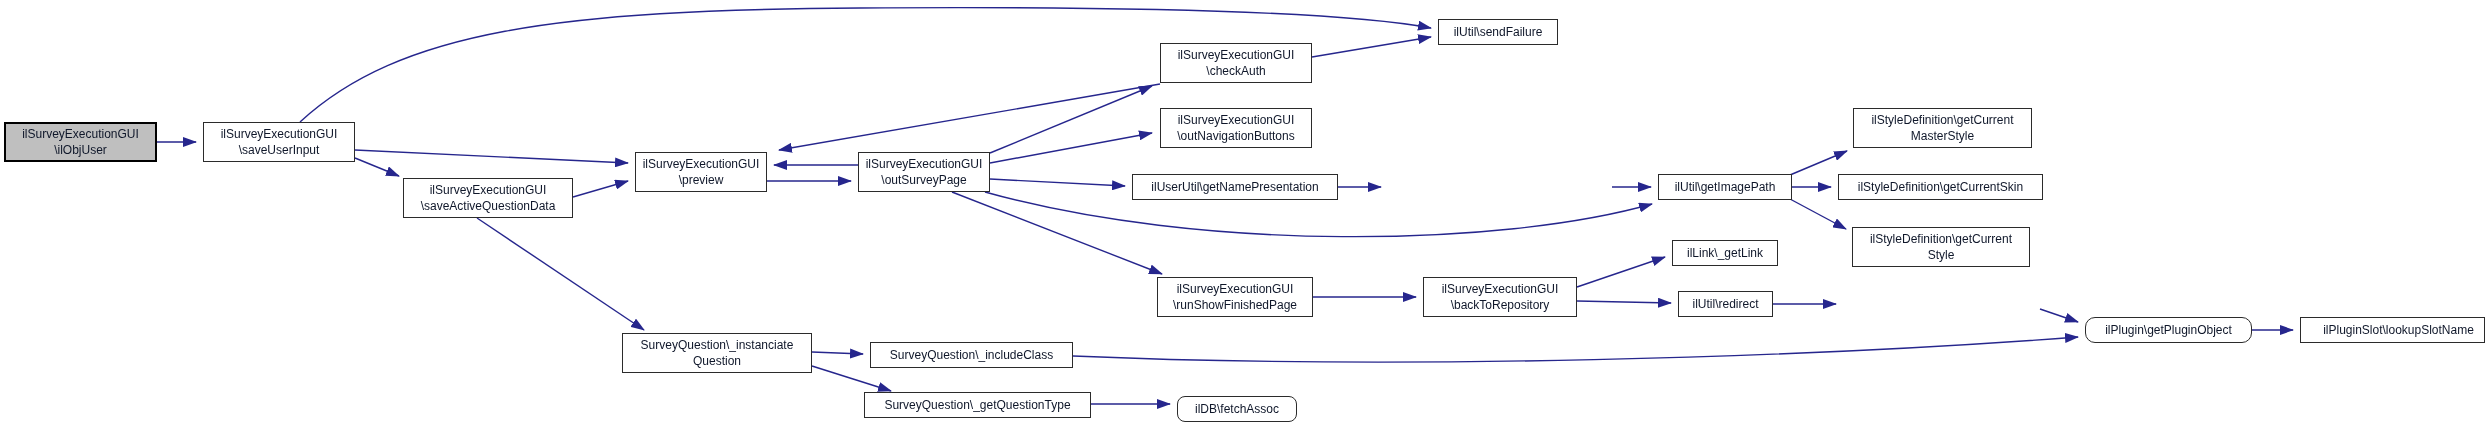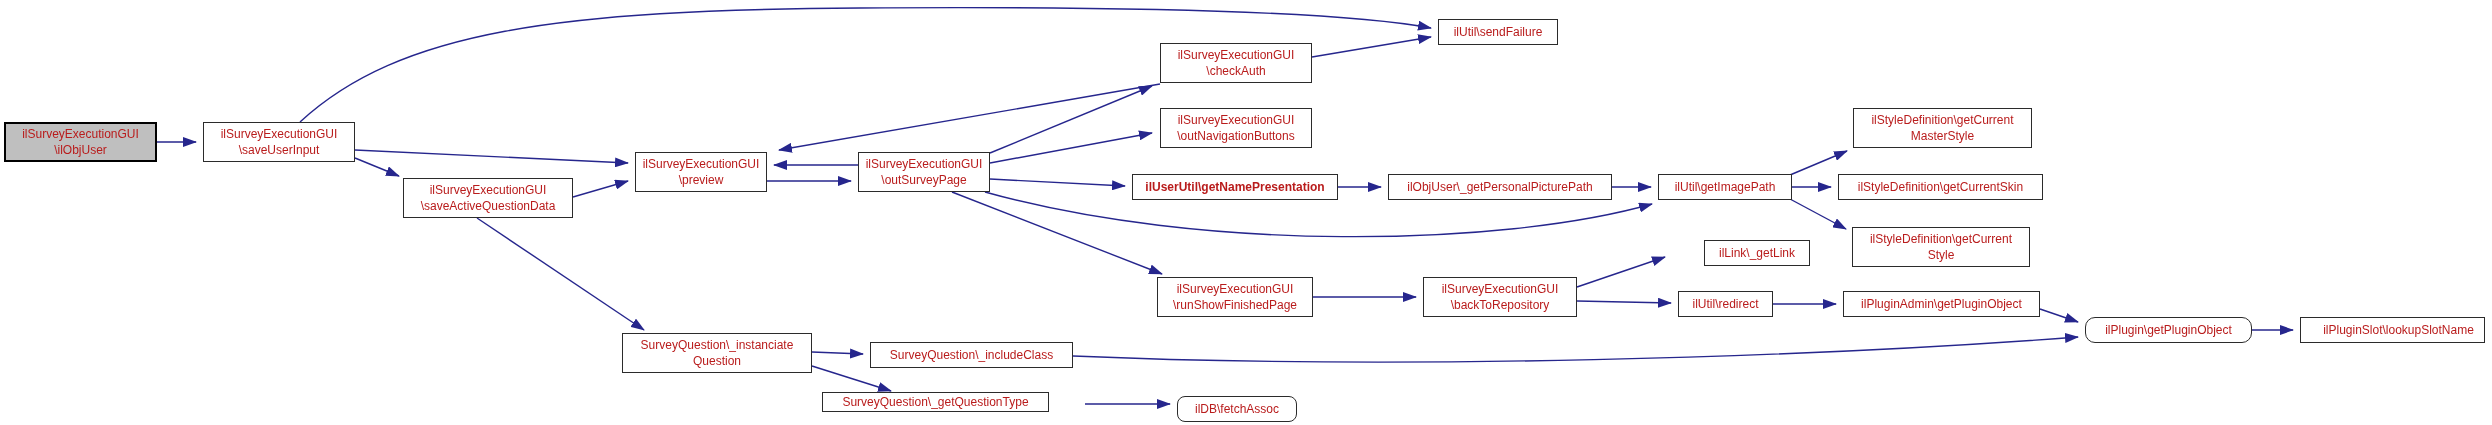--- a/index.html
+++ b/index.html
@@ -17,21 +17,21 @@
     position:absolute;
     box-sizing:border-box;
     background:#ffffff;
     border:1px solid #2b2b2b;
     display:flex;
     flex-direction:column;
     align-items:center;
     justify-content:center;
     font-size:12px;
     line-height:16px;
-    color:#b91c1c;
+    color:#0f172a;
     white-space:nowrap;
     text-align:left;
     cursor:pointer;
   }
   .node.start {
     background:#bfbfbf;
     border:2px solid #000000;
     cursor:default;
   }
   .node .lbl { display:block; }
@@ -102,69 +102,63 @@
       <span class="lbl">ilSurveyExecutionGUI</span>
       <span class="lbl">\checkAuth</span>
     </div>
     <div class="node" style="left: 1160px; top: 108px; width: 152px; height: 40px;">
       <span class="lbl">ilSurveyExecutionGUI</span>
       <span class="lbl">\outNavigationButtons</span>
     </div>
     <div class="node" style="left: 1438px; top: 19px; width: 120px; height: 26px;">
       <span class="lbl">ilUtil\sendFailure</span>
     </div>
-    <div class="node" style="left: 1132px; top: 174px; width: 206px; height: 26px; font-weight: bold;">
+    <div class="node" style="left: 1132px; top: 174px; width: 206px; height: 26px;">
       <span class="lbl">ilUserUtil\getNamePresentation</span>
-    </div>
-    <div class="node" style="left: 1388px; top: 174px; width: 224px; height: 26px;">
-      <span class="lbl">ilObjUser\_getPersonalPicturePath</span>
     </div>
     <div class="node" style="left: 1658px; top: 174px; width: 134px; height: 26px;">
       <span class="lbl">ilUtil\getImagePath</span>
     </div>
     <div class="node" style="left: 1853px; top: 108px; width: 179px; height: 40px;">
       <span class="lbl">ilStyleDefinition\getCurrent</span>
       <span class="lbl">MasterStyle</span>
     </div>
     <div class="node" style="left: 1838px; top: 174px; width: 205px; height: 26px;">
       <span class="lbl">ilStyleDefinition\getCurrentSkin</span>
     </div>
     <div class="node" style="left: 1852px; top: 227px; width: 178px; height: 40px;">
       <span class="lbl">ilStyleDefinition\getCurrent</span>
       <span class="lbl">Style</span>
     </div>
-    <div class="node" style="left: 1672px; top: 240px; width: 106px; height: 26px; margin-left: 32px;">
+    <div class="node" style="left: 1672px; top: 240px; width: 106px; height: 26px;">
       <span class="lbl">ilLink\_getLink</span>
     </div>
     <div class="node" style="left: 1157px; top: 277px; width: 156px; height: 40px;">
       <span class="lbl">ilSurveyExecutionGUI</span>
       <span class="lbl">\runShowFinishedPage</span>
     </div>
     <div class="node" style="left: 1423px; top: 277px; width: 154px; height: 40px;">
       <span class="lbl">ilSurveyExecutionGUI</span>
       <span class="lbl">\backToRepository</span>
     </div>
     <div class="node" style="left: 1678px; top: 291px; width: 95px; height: 26px;">
       <span class="lbl">ilUtil\redirect</span>
-    </div>
-    <div class="node" style="left: 1843px; top: 291px; width: 197px; height: 26px;">
-      <span class="lbl">ilPluginAdmin\getPluginObject</span>
     </div>
     <div class="node" style="left: 2085px; top: 317px; width: 167px; height: 26px; border-radius: 10px;">
       <span class="lbl">ilPlugin\getPluginObject</span>
     </div>
     <div class="node" style="left: 2300px; top: 317px; width: 185px; height: 26px; padding-left: 12px;">
       <span class="lbl">ilPluginSlot\lookupSlotName</span>
     </div>
     <div class="node" style="left: 622px; top: 333px; width: 190px; height: 40px;">
       <span class="lbl">SurveyQuestion\_instanciate</span>
       <span class="lbl">Question</span>
     </div>
     <div class="node" style="left: 870px; top: 342px; width: 203px; height: 26px;">
       <span class="lbl">SurveyQuestion\_includeClass</span>
     </div>
-    <div class="node" style="left: 822px; top: 392px; width: 227px; height: 20px;">
+    <div class="node" style="left: 864px; top: 392px; width: 227px; height: 26px;">
       <span class="lbl">SurveyQuestion\_getQuestionType</span>
     </div>
     <div class="node" style="left: 1177px; top: 396px; width: 120px; height: 26px; border-radius: 8px;">
       <span class="lbl">ilDB\fetchAssoc</span>
     </div>
   </div>
 
 </body></html>

